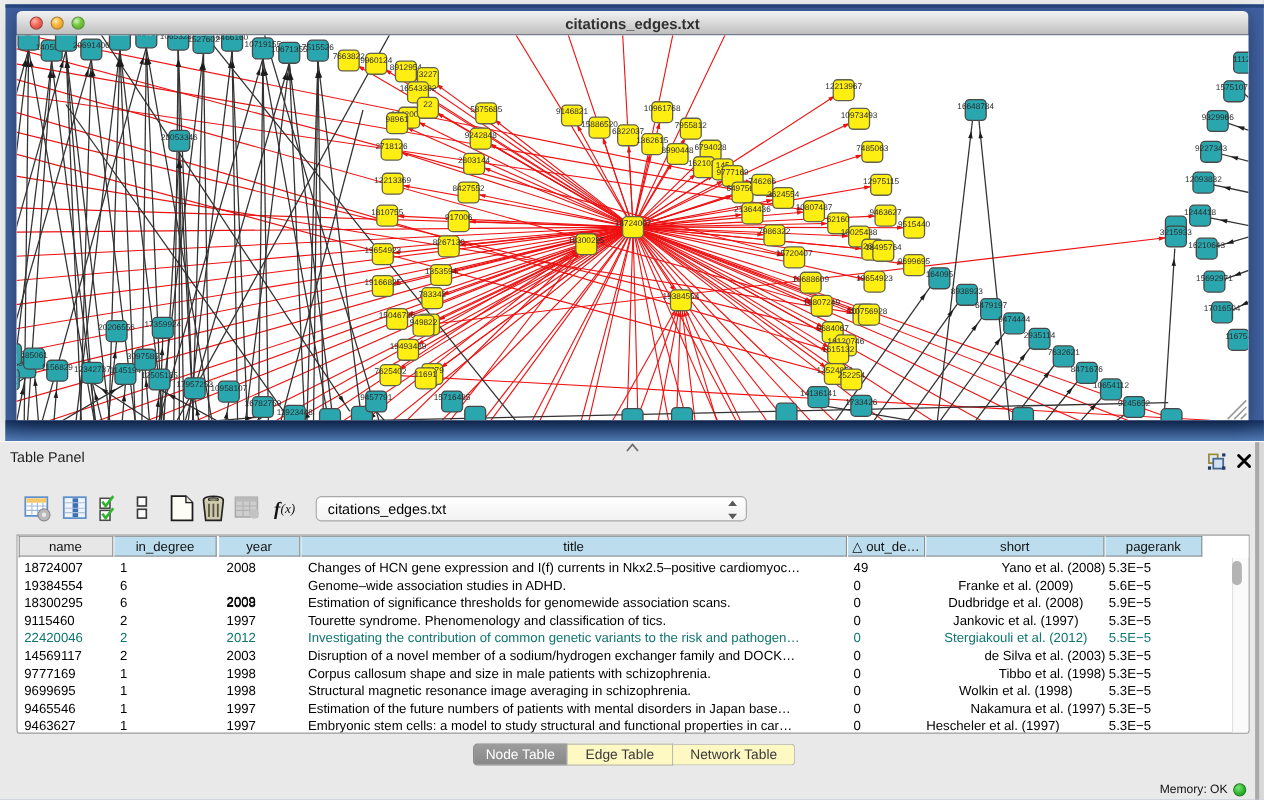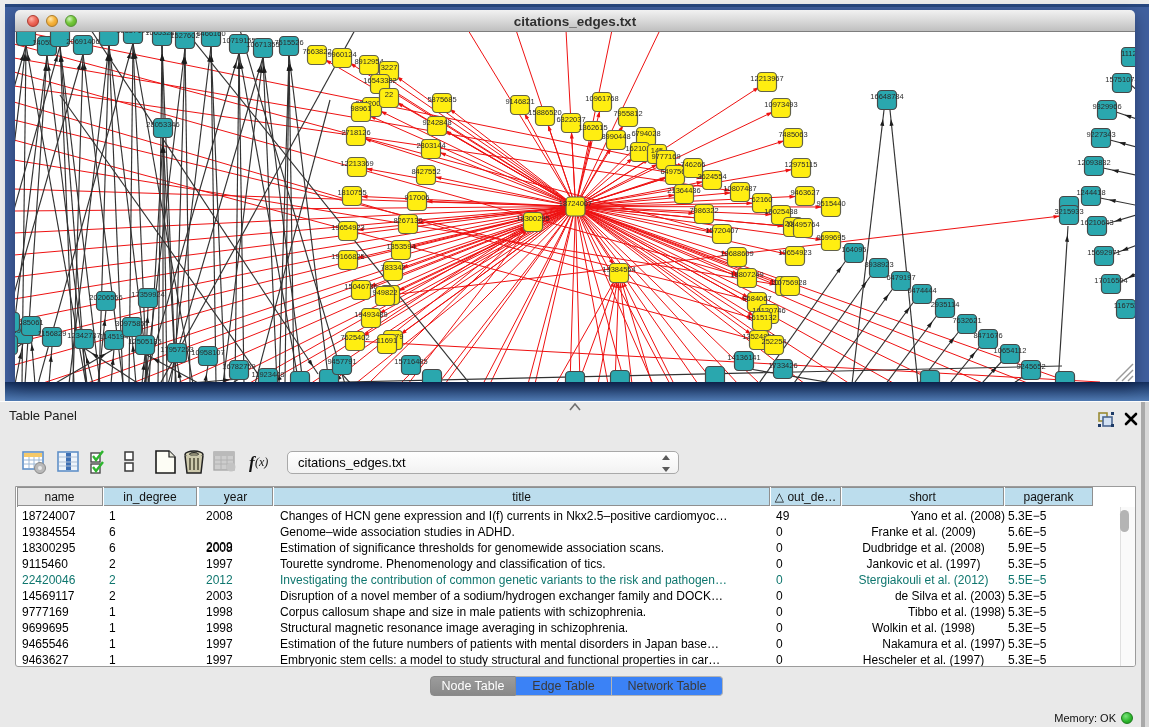--- a/index.html
+++ b/index.html
@@ -6,21 +6,21 @@
 .blue .topshade{position:absolute;left:0;top:0;right:0;height:3px;background:#27477f}
 .blue .botshade{position:absolute;left:0;bottom:0;right:0;height:19px;background:linear-gradient(#14305f,#517bb4)}
 .win{position:absolute;left:15px;top:10px;width:1120px;height:372px;border-radius:5px 5px 0 0;box-shadow:0 5px 16px rgba(0,0,20,0.38)}
 .tbar{position:absolute;left:0;top:0;width:100%;height:22px;border-radius:5px 5px 0 0;background:linear-gradient(#f2f2f2,#dcdcdc 45%,#bfbfbf);border-bottom:1px solid #7e7e7e}
 .tl{position:absolute;top:5px;width:12px;height:12px;border-radius:50%}
 .title{position:absolute;left:0;right:0;top:4px;text-align:center;font-size:13.5px;font-weight:bold;color:#303030}
 .gfx{position:absolute;left:0;top:22px;width:1120px;height:350px;background:#fff;overflow:hidden}
 .panel{position:absolute;left:0;top:401px;width:1149px;height:326px;background:#e9e9e9;border-top:1px solid #fdfdfd}
 .ptitle{position:absolute;left:9px;top:6px;font-size:13px;color:#1c1c1c}
 .tbl{position:absolute;left:15px;top:84px;width:1121px;height:181px;background:#fff;border:1px solid #9b9b9b;border-radius:0 0 3px 3px;overflow:hidden}
-.seg{position:absolute;top:274px;height:20px;border:1px solid #b4b4b4;background:#3b82f6;color:#3a3a3a;font-size:12.5px;text-align:center;line-height:19px}
+.seg{position:absolute;top:274px;height:20px;border:1px solid #b4b4b4;background:#fef9c3;color:#3a3a3a;font-size:12.5px;text-align:center;line-height:19px}
 </style></head><body>
 <div class="blue">
     <div class="topshade"></div>
     <div class="botshade"></div>
   </div>
 <div class="win">
  <div class="tbar">
   <div class="tl" style="left:12px;background:radial-gradient(circle at 35% 30%,#ffb3a7,#ee6a5c 45%,#d43e2f);border:1px solid #ad3a30"></div>
   <div class="tl" style="left:31px;background:radial-gradient(circle at 35% 30%,#ffe9b0,#f6b43c 45%,#df9320);border:1px solid #ae7c27"></div>
   <div class="tl" style="left:50px;background:radial-gradient(circle at 35% 30%,#d2f5c3,#74c838 45%,#52a425);border:1px solid #559434"></div>
@@ -873,21 +873,21 @@
         <div style="position:absolute;left:760px;top:0;line-height:16px">0</div>
         <div style="position:absolute;left:826px;top:0;width:163px;text-align:right;line-height:16px">Nakamura et al. (1997)</div>
         <div style="position:absolute;left:992px;top:0;line-height:16px">5.3E−5</div>
       </div>
       <div style="position:absolute;left:0;top:165px;width:1104px;height:16px;font-size:12px;color:#000;white-space:nowrap">
         <div style="position:absolute;left:6px;top:0;line-height:16px">9463627</div>
         <div style="position:absolute;left:93px;top:0;line-height:16px">1</div>
         <div style="position:absolute;left:190px;top:0;line-height:16px">1997</div>
         <div style="position:absolute;left:264px;top:0;line-height:16px">Embryonic stem cells: a model to study structural and functional properties in car…</div>
         <div style="position:absolute;left:760px;top:0;line-height:16px">0</div>
-        <div style="position:absolute;left:826px;top:0;width:163px;text-align:center;line-height:16px">Hescheler et al. (1997)</div>
+        <div style="position:absolute;left:826px;top:0;width:163px;text-align:left;line-height:16px">Hescheler et al. (1997)</div>
         <div style="position:absolute;left:992px;top:0;line-height:16px">5.3E−5</div>
       </div>
    <div style="position:absolute;right:0;top:20px;width:15px;height:160px;background:#fafafa;border-left:1px solid #e0e0e0"></div>
    <div style="position:absolute;right:6px;top:23px;width:9px;height:22px;background:#b4b4b4;border-radius:5px"></div>
  </div>
  <div class="seg" style="left:430px;width:86px;border-radius:4px 0 0 4px;background:linear-gradient(#9c9c9c,#888);color:#fff;border-color:#8a8a8a">Node Table</div>
  <div class="seg" style="left:516px;width:96px;border-left:none">Edge Table</div>
  <div class="seg" style="left:612px;width:111px;border-left:none;border-radius:0 4px 4px 0">Network Table</div>
  <div style="position:absolute;right:33px;top:310px;font-size:11px;color:#111">Memory: OK</div>
  <div style="position:absolute;left:1121px;top:310px;width:12px;height:12px;border-radius:50%;background:radial-gradient(circle at 38% 32%,#7be37b,#2eb82e 55%,#1d8f1d);border:1px solid #1a7a1a"></div>

